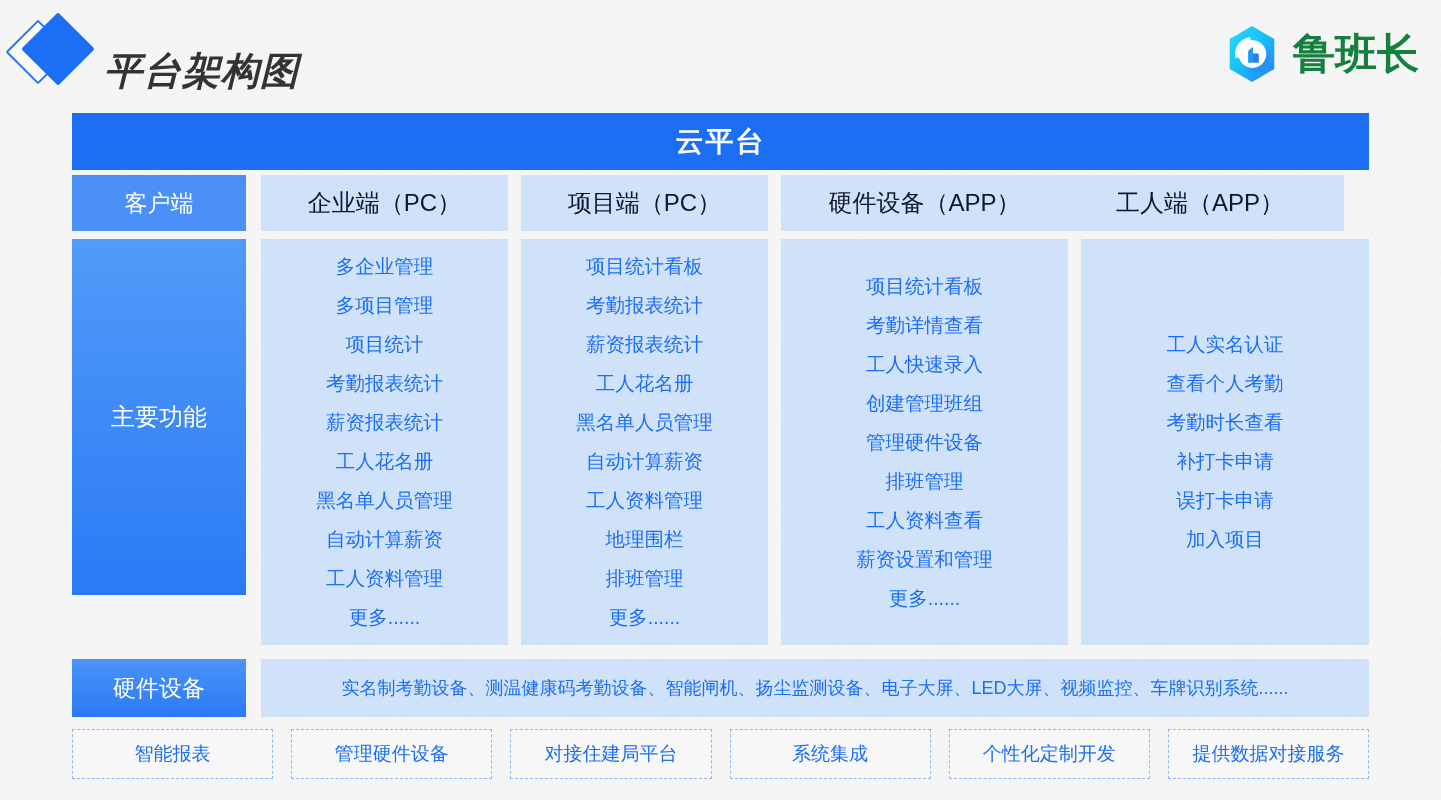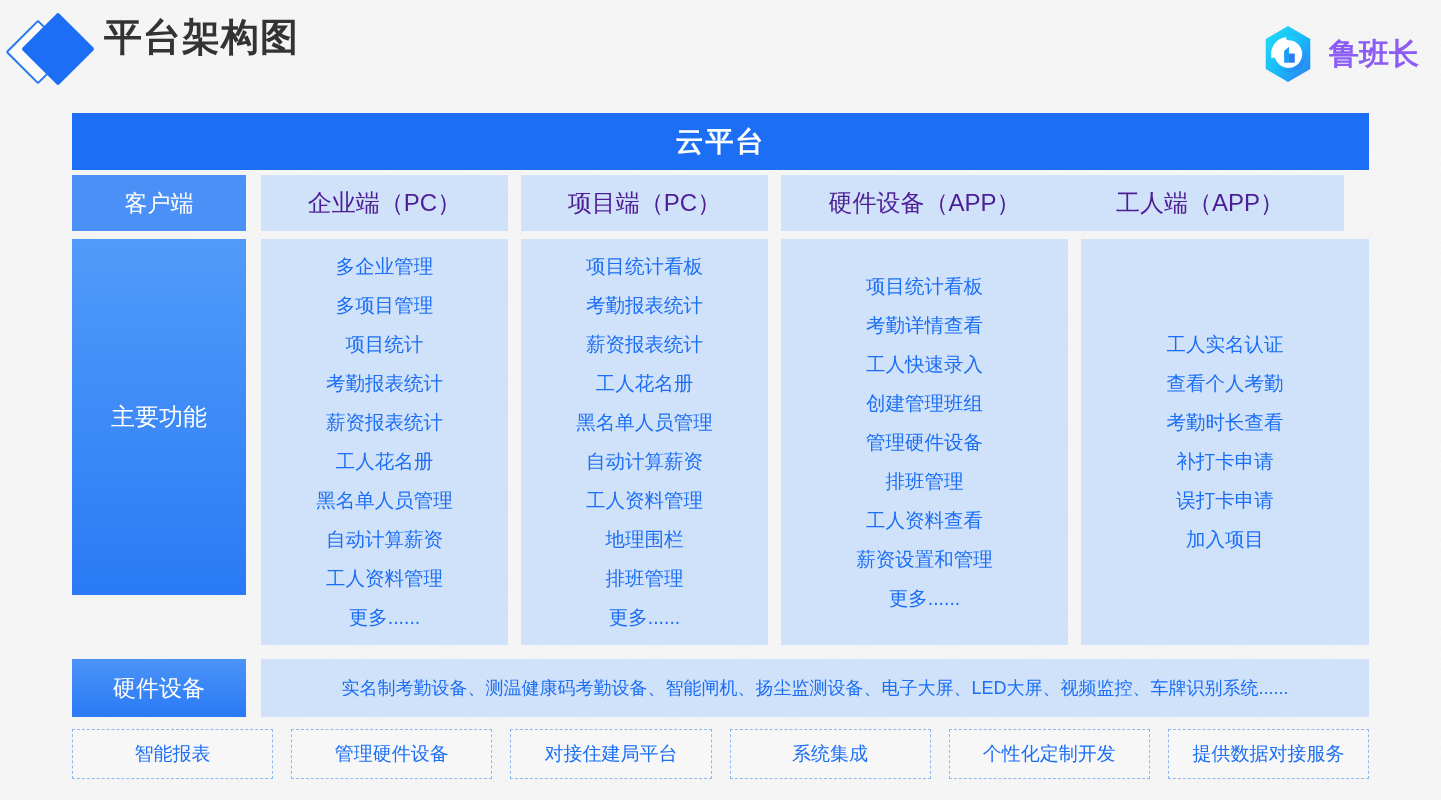--- a/index.html
+++ b/index.html
@@ -39,22 +39,23 @@
   
   .header {
     position: absolute;
     left: 0; top: 0;
     width: 1441px; height: 108px;
   }
   .title-group {
     position: absolute;
     left: 8px; top: 18px;
     display: flex;
-    align-items: flex-start;
+    align-items: flex-end;
     height: 72px;
+    font-style: italic;
   }
   .diamond-pair {
     position: relative;
     width: 96px;
     height: 72px;
     flex: none;
   }
   .diamond-outline {
     position: absolute;
     left: 7px; top: 11px;
@@ -86,23 +87,23 @@
     display: flex;
     align-items: center;
     height: 64px;
   }
   .brand-mark {
     width: 62px; height: 62px;
     flex: none;
     margin-right: 10px;
   }
   .brand-name {
-    font-size: 30px;
+    font-size: 42px;
     font-weight: bold;
-    color: #8b5cf6;
+    color: #15803d;
     letter-spacing: 0px;
     line-height: 1;
     white-space: nowrap;
   }
 
   
   .cloud-bar {
     position: absolute;
     left: 72px; top: 113px;
     width: 1297px; height: 57px;
@@ -140,21 +141,21 @@
     top: 659px;
     height: 58px;
     background: linear-gradient(180deg, #4b93f8 0%, #2a7af6 100%);
     font-size: 23px;
   }
   .col-head {
     position: absolute;
     top: 175px;
     height: 56px;
     background: #d0e1fa;
-    color: #4c1d95;
+    color: #0f172a;
     font-size: 24px;
     display: flex;
     align-items: center;
     justify-content: center;
     white-space: nowrap;
   }
   .col-body {
     position: absolute;
     top: 239px;
     height: 406px;

